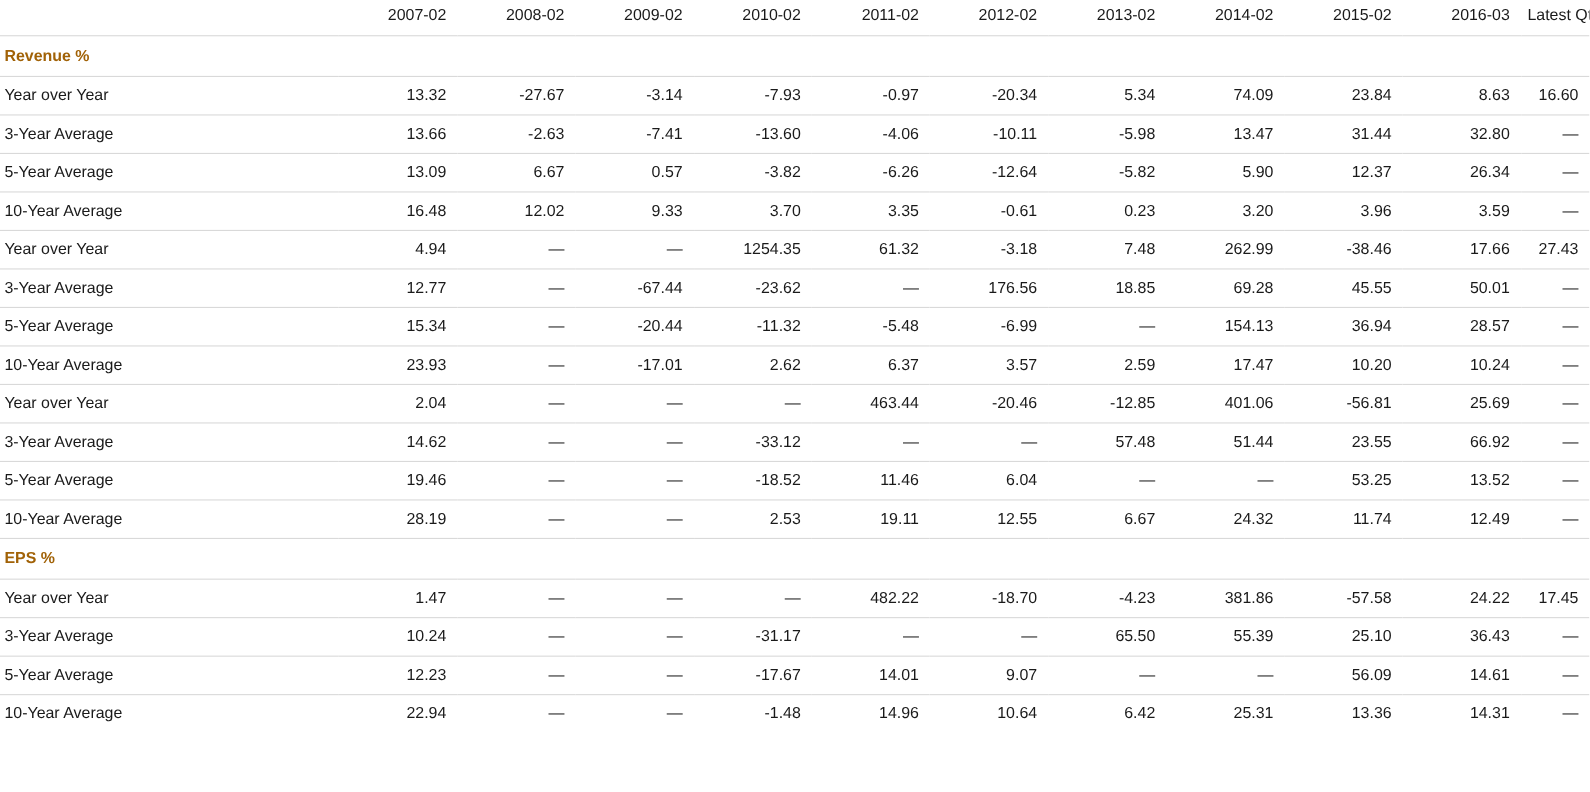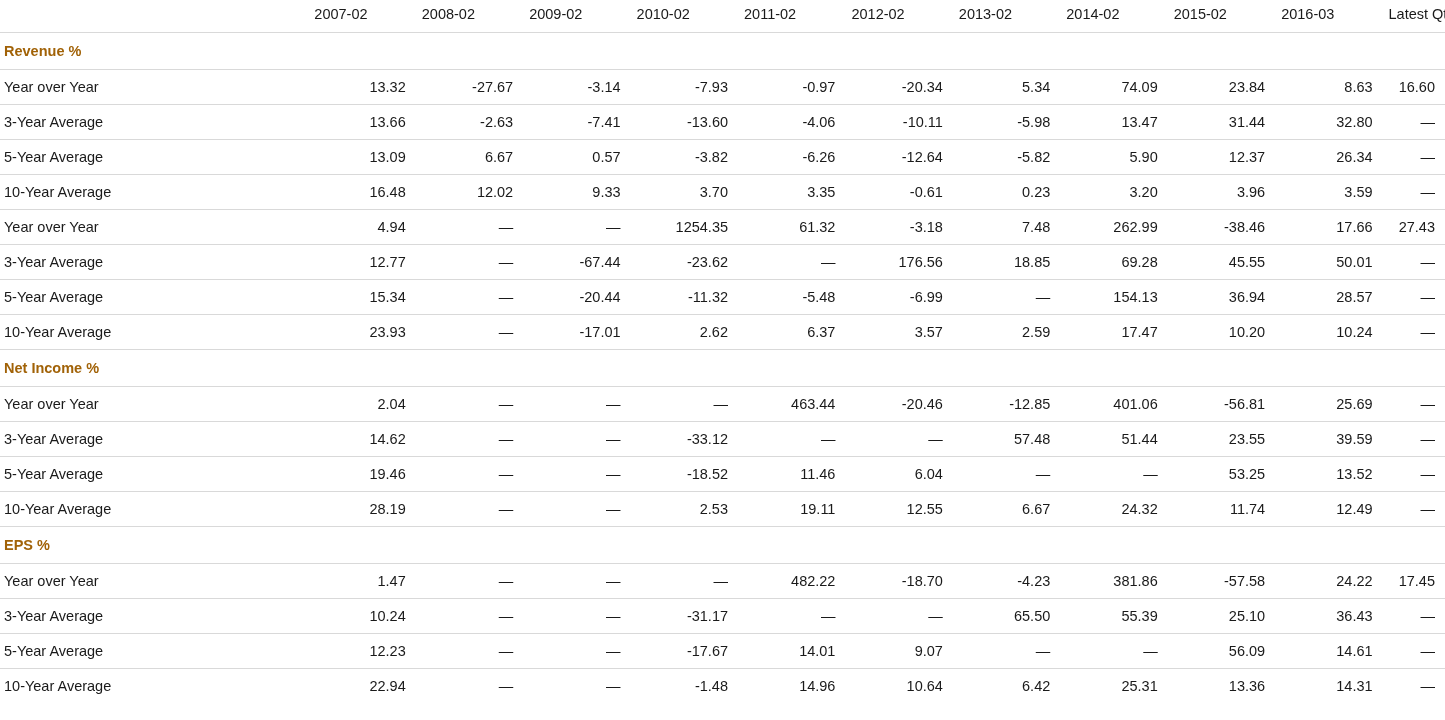--- a/index.html
+++ b/index.html
@@ -20,21 +20,21 @@
     table-layout: fixed;
     font-size: 14.5px;
   }
   .growth-table col.label-col { width: 287px; }
   .growth-table col.data-col { width: 100px; }
   .growth-table col.last-col { width: 58px; }
 
   .growth-table thead th {
     font-weight: normal;
     color: #1a1a1a;
-    text-align: left;
+    text-align: right;
     padding: 6px 10px 10px 6px;
     vertical-align: bottom;
     white-space: nowrap;
     border: none;
     font-size: 14.5px;
   }
   .growth-table thead th.label-head {
     text-align: left;
   }
   .growth-table tbody td {
@@ -212,34 +212,20 @@
         <td>-17.01</td>
         <td>2.62</td>
         <td>6.37</td>
         <td>3.57</td>
         <td>2.59</td>
         <td>17.47</td>
         <td>10.20</td>
         <td>10.24</td>
         <td>—</td>
       </tr>
-      <tr class="section-row">
-        <td class="row-label">Net Income %</td>
-        <td></td>
-        <td></td>
-        <td></td>
-        <td></td>
-        <td></td>
-        <td></td>
-        <td></td>
-        <td></td>
-        <td></td>
-        <td></td>
-        <td></td>
-      </tr>
       <tr class="data-row">
         <td class="row-label">Year over Year</td>
         <td>2.04</td>
         <td>—</td>
         <td>—</td>
         <td>—</td>
         <td>463.44</td>
         <td>-20.46</td>
         <td>-12.85</td>
         <td>401.06</td>
@@ -251,21 +237,21 @@
         <td class="row-label">3-Year Average</td>
         <td>14.62</td>
         <td>—</td>
         <td>—</td>
         <td>-33.12</td>
         <td>—</td>
         <td>—</td>
         <td>57.48</td>
         <td>51.44</td>
         <td>23.55</td>
-        <td>39.59</td>
+        <td>66.92</td>
         <td>—</td>
       </tr>
       <tr class="data-row">
         <td class="row-label">5-Year Average</td>
         <td>19.46</td>
         <td>—</td>
         <td>—</td>
         <td>-18.52</td>
         <td>11.46</td>
         <td>6.04</td>

